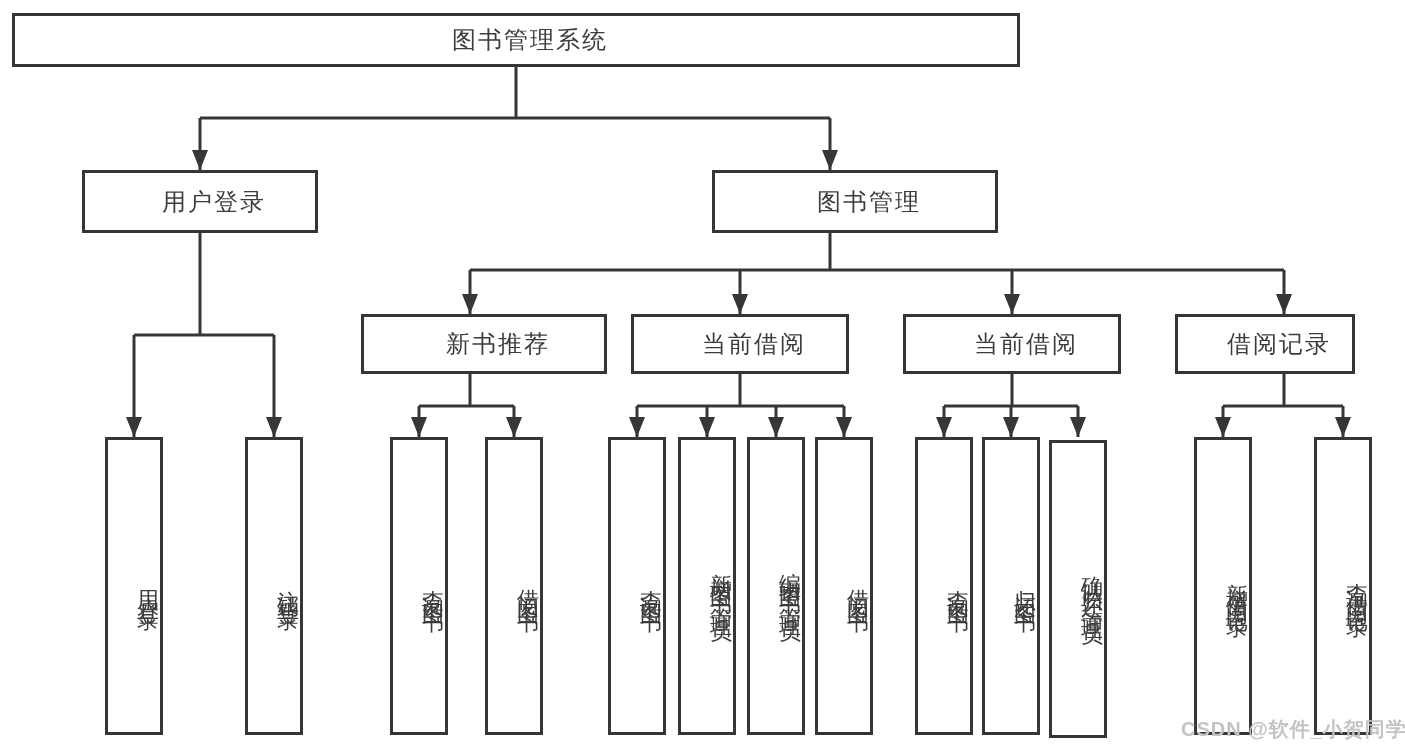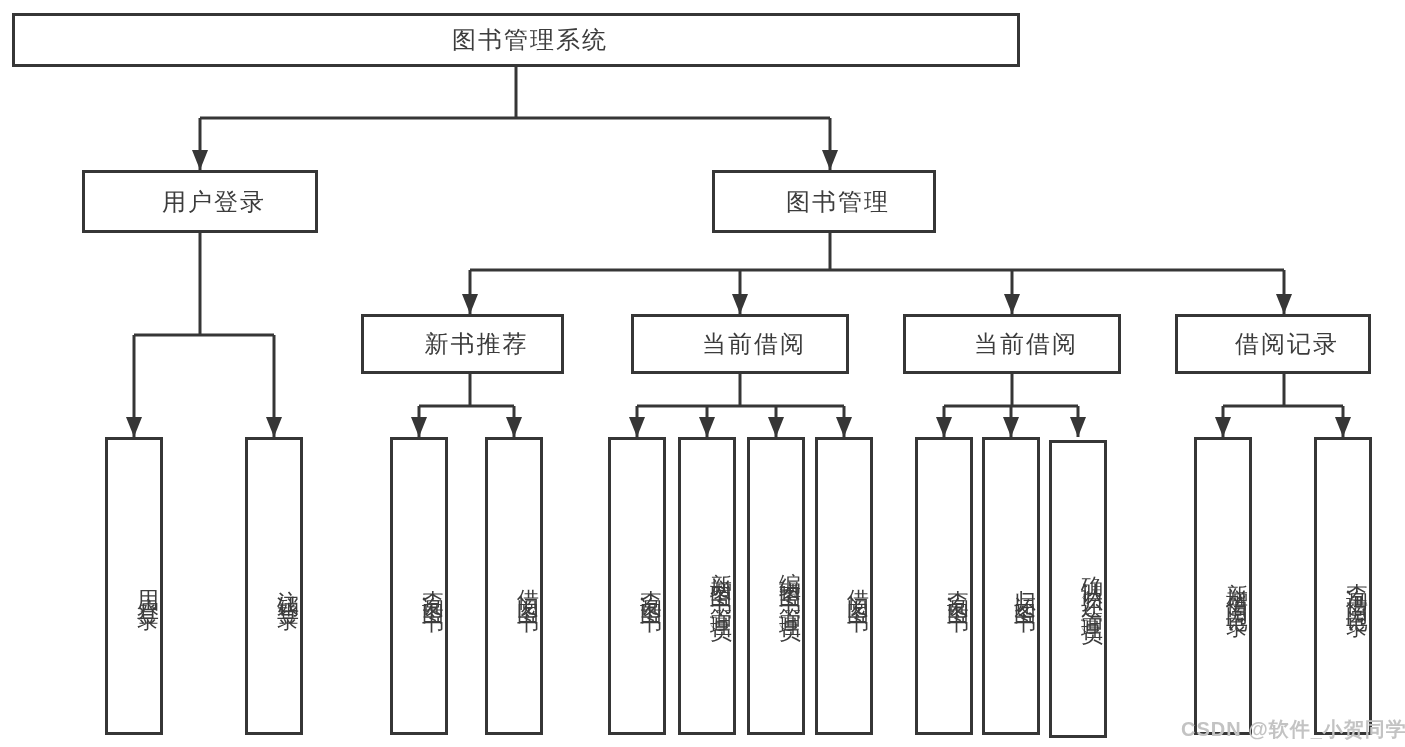--- a/index.html
+++ b/index.html
@@ -119,35 +119,35 @@
     </g>
   </svg>
 
   <div class="box hbox" style="left:12px; top:13px; width:1008px; height:54px;">
     <span>图书管理系统</span>
   </div>
 
   <div class="box hbox" style="left:82px; top:170px; width:236px; height:63px;">
     <span>用户登录</span>
   </div>
-  <div class="box hbox" style="left:712px; top:170px; width:224px; height:63px;">
+  <div class="box hbox" style="left:712px; top:170px; width:286px; height:63px;">
     <span>图书管理</span>
   </div>
 
-  <div class="box hbox" style="left:361px; top:314px; width:203px; height:60px;justify-content:center;">
+  <div class="box hbox" style="left:361px; top:314px; width:246px; height:60px;justify-content:center;">
     <span>新书推荐</span>
   </div>
   <div class="box hbox" style="left:631px; top:314px; width:218px; height:60px;">
     <span>当前借阅</span>
   </div>
   <div class="box hbox" style="left:903px; top:314px; width:218px; height:60px;text-align:right;">
 
     <span>当前借阅</span>
   </div>
-  <div class="box hbox" style="left:1175px; top:314px; width:196px; height:60px;">
+  <div class="box hbox" style="left:1175px; top:314px; width:180px; height:60px;">
     <span>借阅记录</span>
   </div>
 
   <div class="box vbox" style="left:105px; top:437px; width:58px; height:298px;">
     <span>用户登录</span>
   </div>
   <div class="box vbox" style="left:245px; top:437px; width:58px; height:298px;">
     <span>注销登录</span>
   </div>
 

